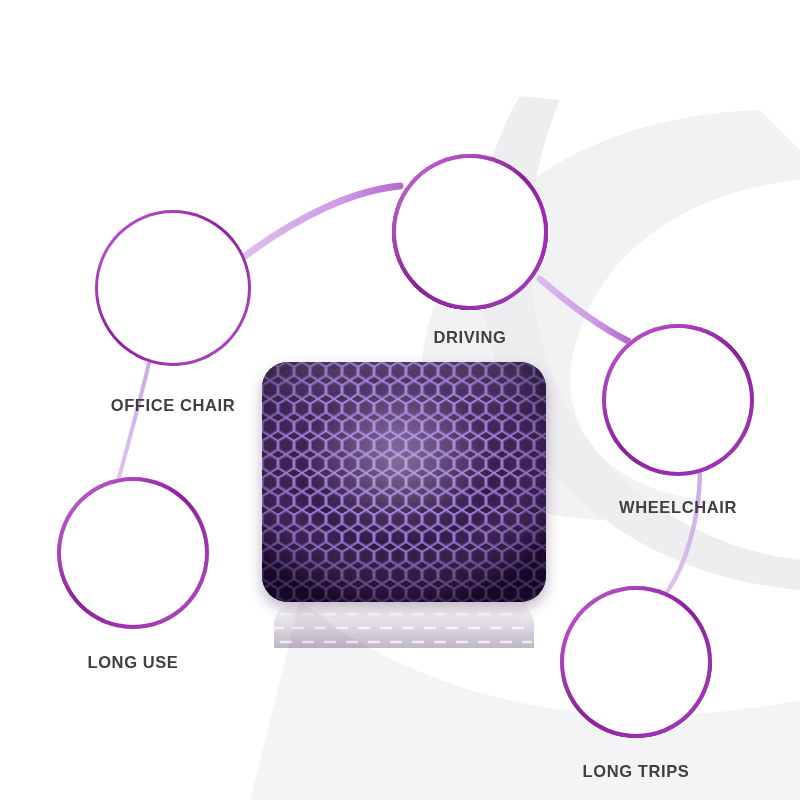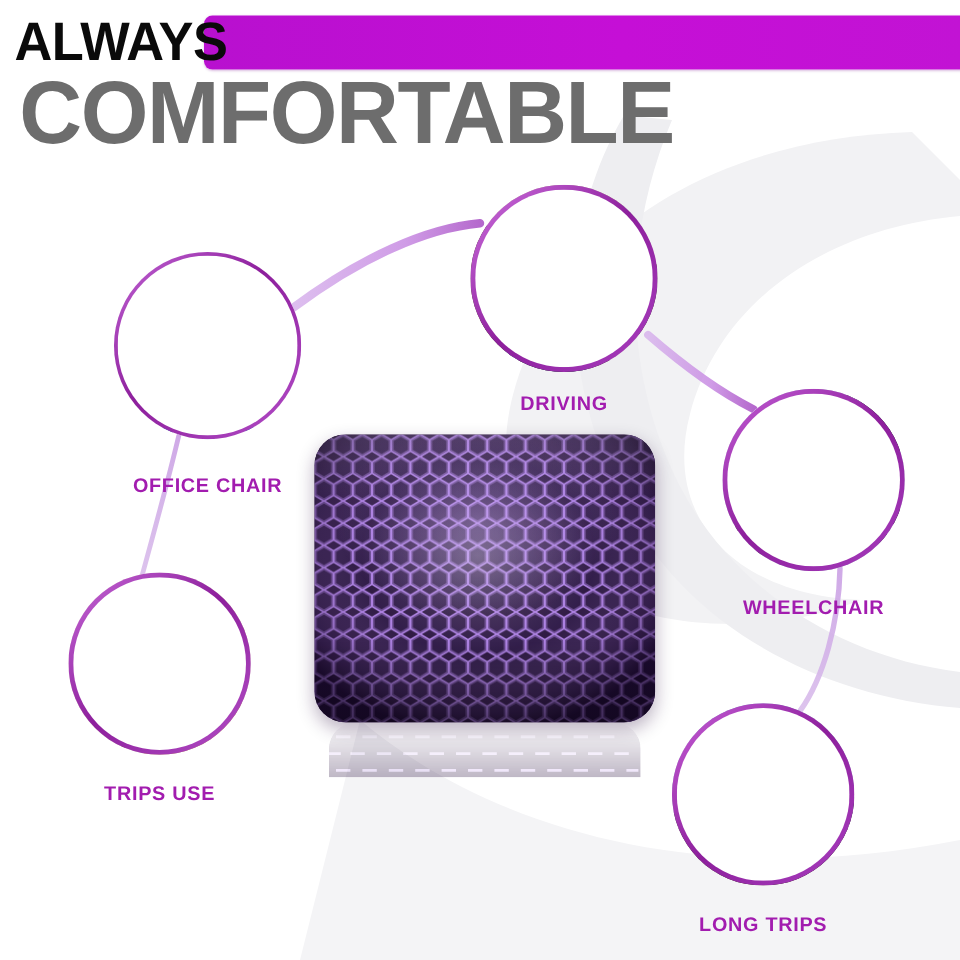--- a/index.html
+++ b/index.html
@@ -109,21 +109,21 @@
     box-sizing: border-box;
     pointer-events: none;
   }
   .node-label {
     position: absolute;
     text-align: center;
     font-size: 16.5px;
     line-height: 20px;
     font-weight: 700;
     letter-spacing: 0.6px;
-    color: #a21caf;
+    color: #404040;
     white-space: nowrap;
     font-family: "Liberation Sans", sans-serif;
   }
 
   
   .product {
     position: absolute;
     left: 262px;
     top: 362px;
     width: 284px;
@@ -176,25 +176,20 @@
 
 <div id="poster">
 
   <svg class="bg-layer" viewBox="0 0 800 800" xmlns="http://www.w3.org/2000/svg">
     <path d="M760 110 C 600 115, 470 190, 430 320 C 395 435, 470 520, 610 520 C 700 520, 780 480, 800 430 L 800 150 Z" fill="#f2f2f4"></path>
     <path d="M800 180 C 690 190, 600 250, 575 345 C 550 440, 625 505, 740 500 C 770 498, 790 492, 800 486 L 800 180 Z" fill="#ffffff"></path>
     <path d="M300 600 C 420 700, 600 740, 800 700 L 800 800 L 250 800 Z" fill="#f4f4f6"></path>
     <path d="M520 96 C 470 180, 460 300, 520 420 C 570 520, 680 580, 800 590 L 800 560 C 700 548, 610 490, 566 404 C 515 302, 522 190, 560 100 Z" fill="#eeeef1"></path>
   </svg>
 
-  <div class="header">
-    <div class="hdr-bar"></div>
-    <div class="hdr-always">ALWAYS</div>
-    <div class="hdr-comfortable">COMFORTABLE</div>
-  </div>
 
   <svg class="connectors" viewBox="0 0 800 800" xmlns="http://www.w3.org/2000/svg">
     <defs>
       <linearGradient id="connGrad" x1="0" y1="0" x2="1" y2="0">
         <stop offset="0%" stop-color="#d7b3ec"></stop>
         <stop offset="60%" stop-color="#c78ae2"></stop>
         <stop offset="100%" stop-color="#a84fc4"></stop>
       </linearGradient>
       <linearGradient id="connGradV" x1="0" y1="0" x2="0" y2="1">
         <stop offset="0%" stop-color="#caa0e4"></stop>
@@ -377,21 +372,21 @@
         <circle cx="50" cy="116" r="7" fill="#6d7a58"></circle>
 
         <rect x="110" y="46" width="3" height="48" fill="#3a3530"></rect>
         <circle cx="111" cy="44" r="6" fill="#3a3530"></circle>
       </svg>
     </div>
     <div class="ring" style="left:57px; top:477px; width:152px; height:152px;
                 border:4px solid transparent;
                 background:linear-gradient(#fff,#fff) padding-box,
                            linear-gradient(135deg,#c76ad9 0%,#8d1f9c 48%,#b450c8 100%) border-box;"></div>
-    <div class="node-label" style="left:0; top:652px; width:266px;">TRIPS USE</div>
+    <div class="node-label" style="left:0; top:652px; width:266px;">LONG USE</div>
   </div>
 
   <div class="node">
     <div class="bubble" style="left:560px; top:586px; width:152px; height:152px;">
       <svg class="scene" viewBox="0 0 152 152" xmlns="http://www.w3.org/2000/svg">
         <defs>
           <linearGradient id="skyGrad" x1="0" y1="0" x2="0" y2="1">
             <stop offset="0%" stop-color="#7f9fc4"></stop>
             <stop offset="60%" stop-color="#b9c7d4"></stop>
             <stop offset="100%" stop-color="#e0b894"></stop>

